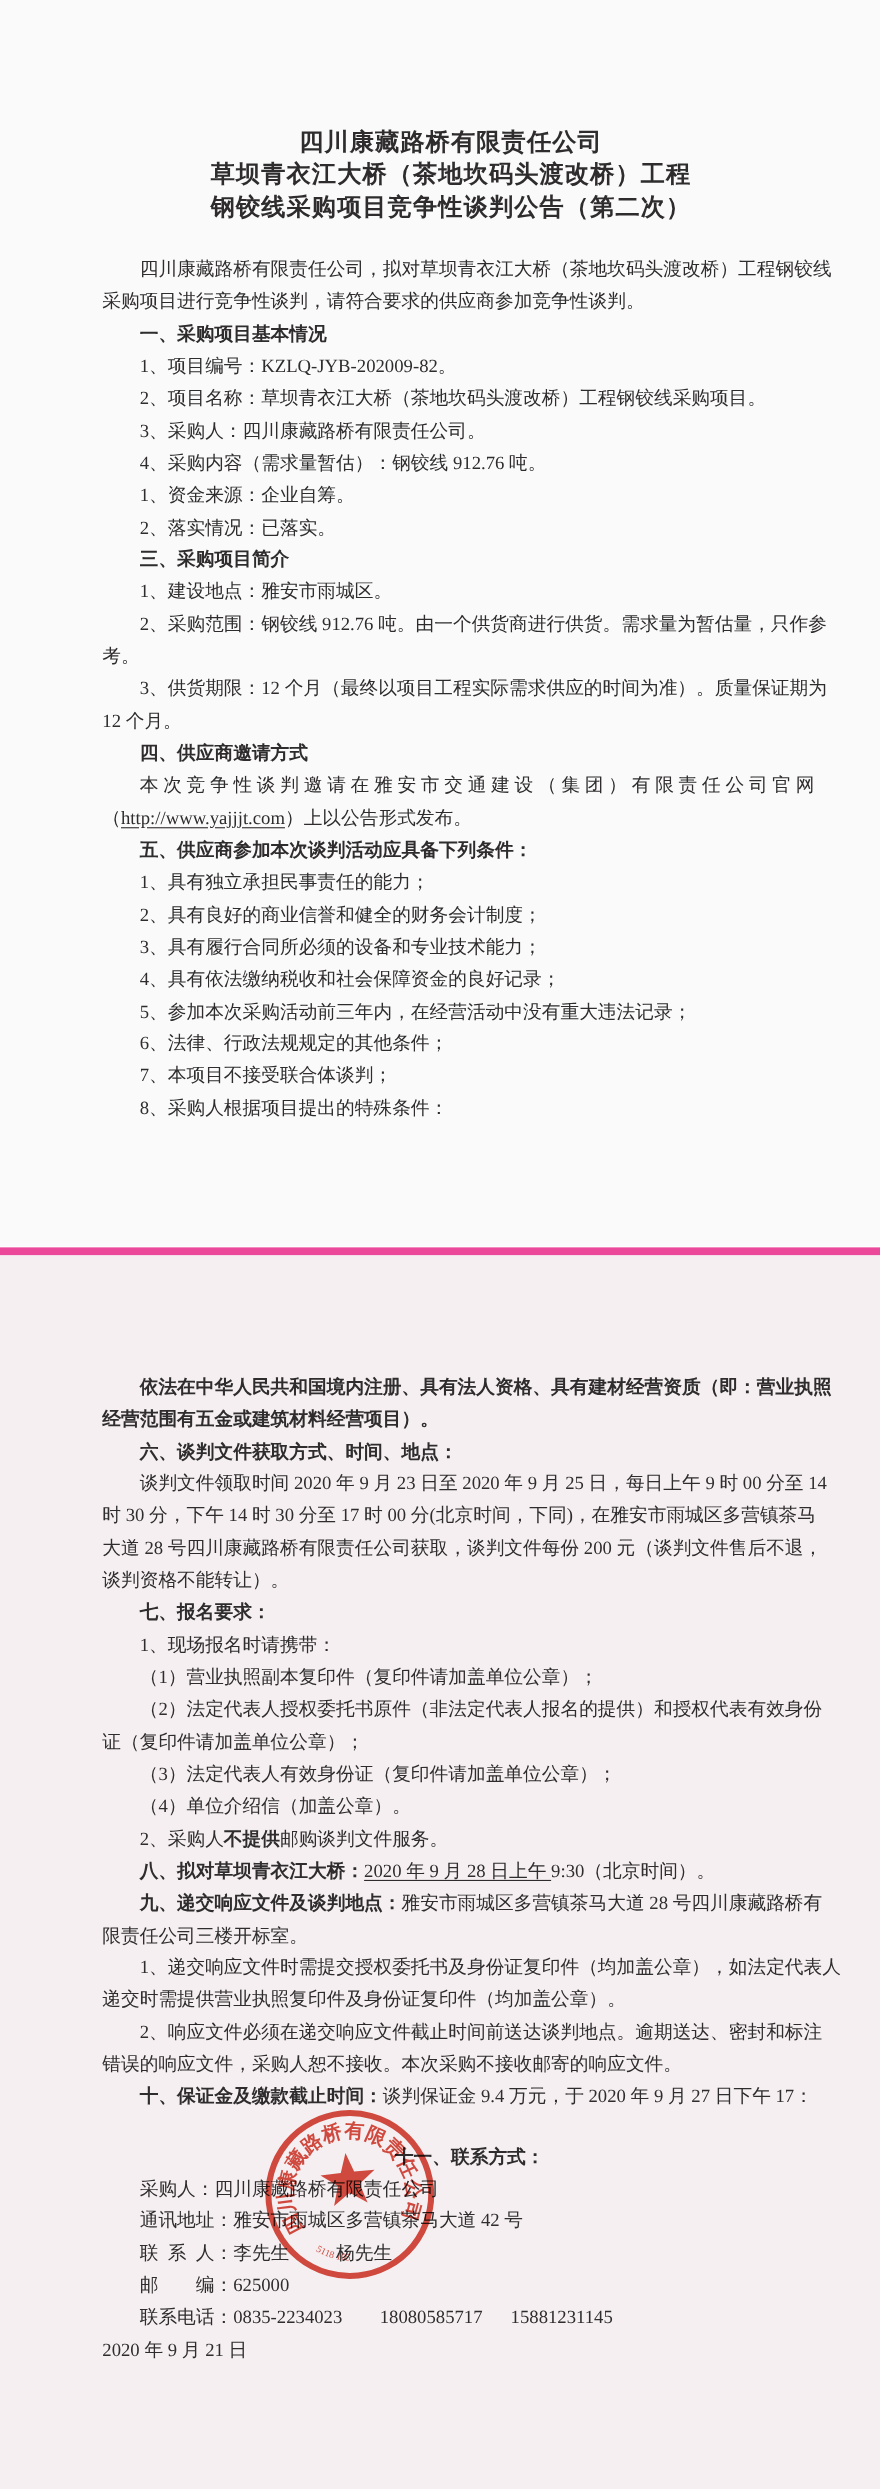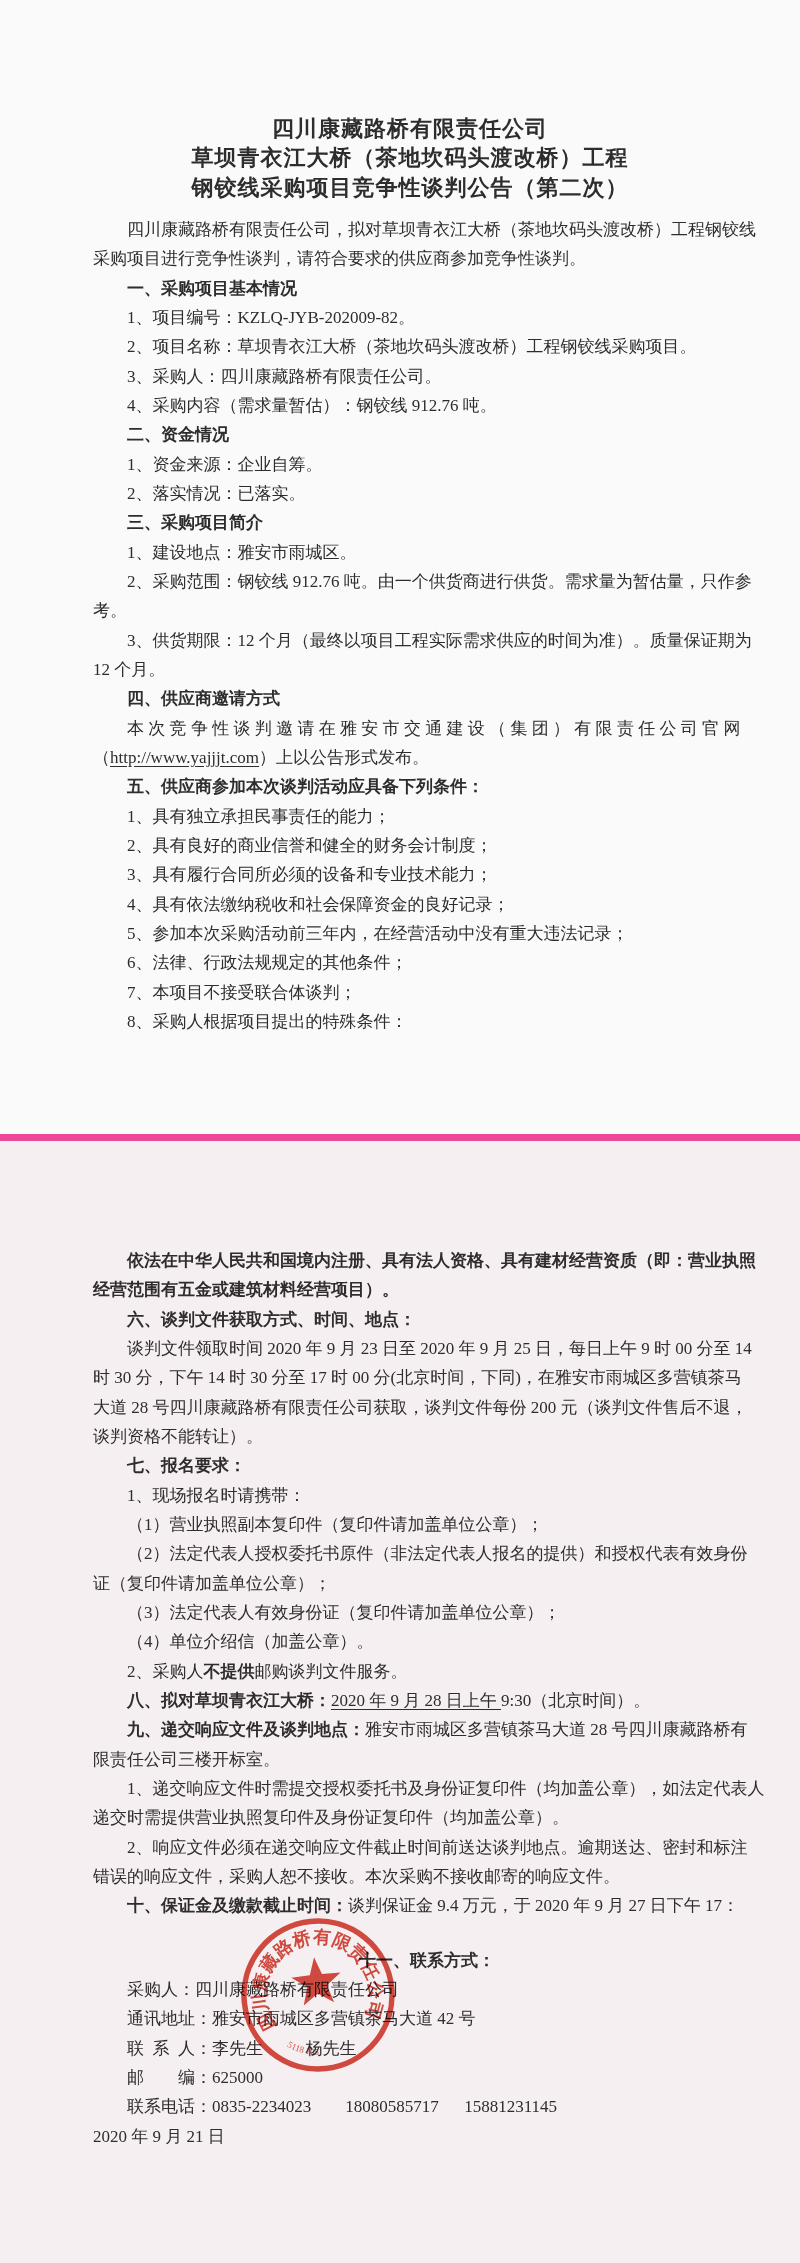--- a/index.html
+++ b/index.html
@@ -35,28 +35,27 @@
   #seal text{font-family:"Liberation Serif","DejaVu Serif",serif;}
 </style>
 </head>
 <body>
 
 <div class="page" id="page-1">
   <div class="content">
       <div class="line center"><span class="b">四川康藏路桥有限责任公司</span></div>
       <div class="line center"><span class="b">草坝青衣江大桥（茶地坎码头渡改桥）工程</span></div>
       <div class="line center"><span class="b">钢铰线采购项目竞争性谈判公告（第二次）</span></div>
-      <div class="line indent" style="margin-top: 13px;"><span class="">四川康藏路桥有限责任公司，拟对草坝青衣江大桥（茶地坎码头渡改桥）工程钢铰线</span></div>
+      <div class="line indent" style="margin-top: 28px;"><span class="">四川康藏路桥有限责任公司，拟对草坝青衣江大桥（茶地坎码头渡改桥）工程钢铰线</span></div>
       <div class="line"><span class="">采购项目进行竞争性谈判，请符合要求的供应商参加竞争性谈判。</span></div>
       <div class="line indent"><span class="b">一、采购项目基本情况</span></div>
       <div class="line indent"><span class="">1、项目编号：KZLQ-JYB-202009-82。</span></div>
       <div class="line indent"><span class="">2、项目名称：草坝青衣江大桥（茶地坎码头渡改桥）工程钢铰线采购项目。</span></div>
       <div class="line indent"><span class="">3、采购人：四川康藏路桥有限责任公司。</span></div>
       <div class="line indent"><span class="">4、采购内容（需求量暂估）：钢铰线 912.76 吨。</span></div>
-      <div class="line indent"><span class="b">二、资金情况</span></div>
       <div class="line indent"><span class="">1、资金来源：企业自筹。</span></div>
       <div class="line indent"><span class="">2、落实情况：已落实。</span></div>
       <div class="line indent"><span class="b">三、采购项目简介</span></div>
       <div class="line indent"><span class="">1、建设地点：雅安市雨城区。</span></div>
       <div class="line indent"><span class="">2、采购范围：钢铰线 912.76 吨。由一个供货商进行供货。需求量为暂估量，只作参</span></div>
       <div class="line"><span class="">考。</span></div>
       <div class="line indent"><span class="">3、供货期限：12 个月（最终以项目工程实际需求供应的时间为准）。质量保证期为</span></div>
       <div class="line"><span class="">12 个月。</span></div>
       <div class="line indent"><span class="b">四、供应商邀请方式</span></div>
       <div class="line indent"><span class="ls">本次竞争性谈判邀请在雅安市交通建设（集团）有限责任公司官网</span></div>

